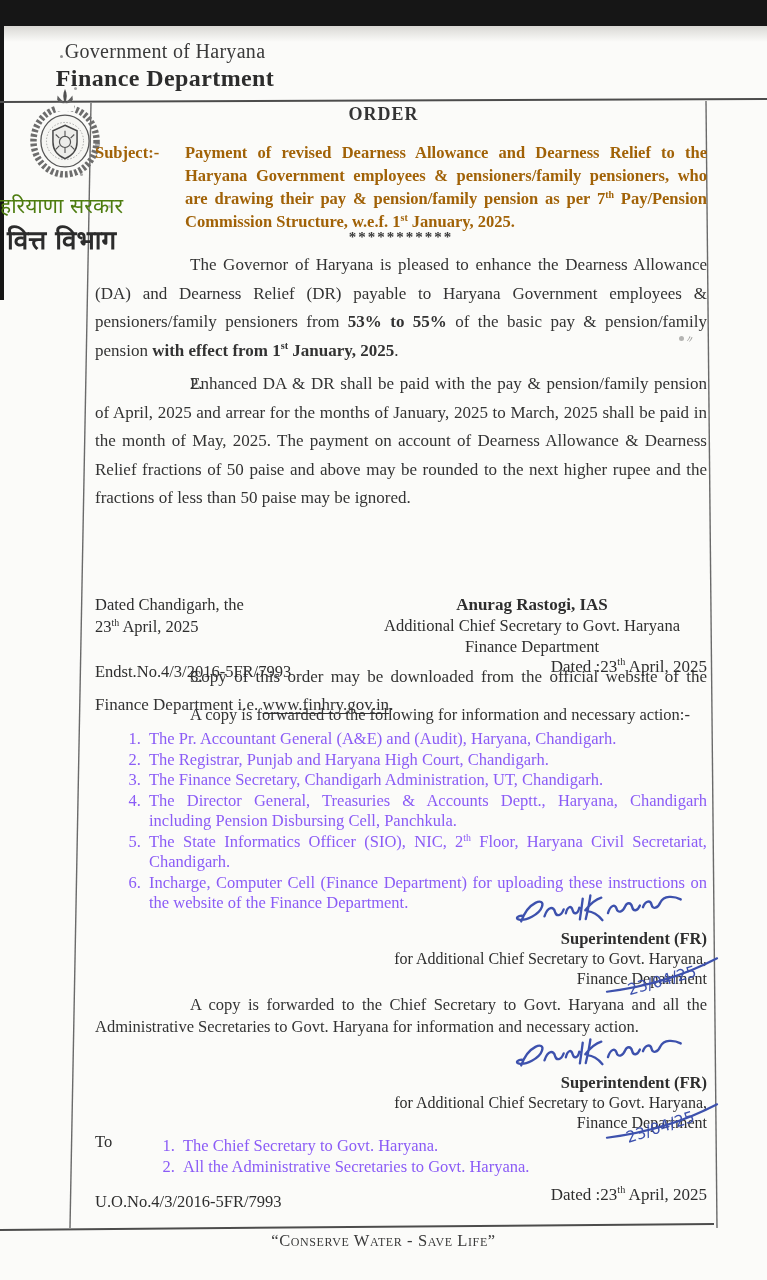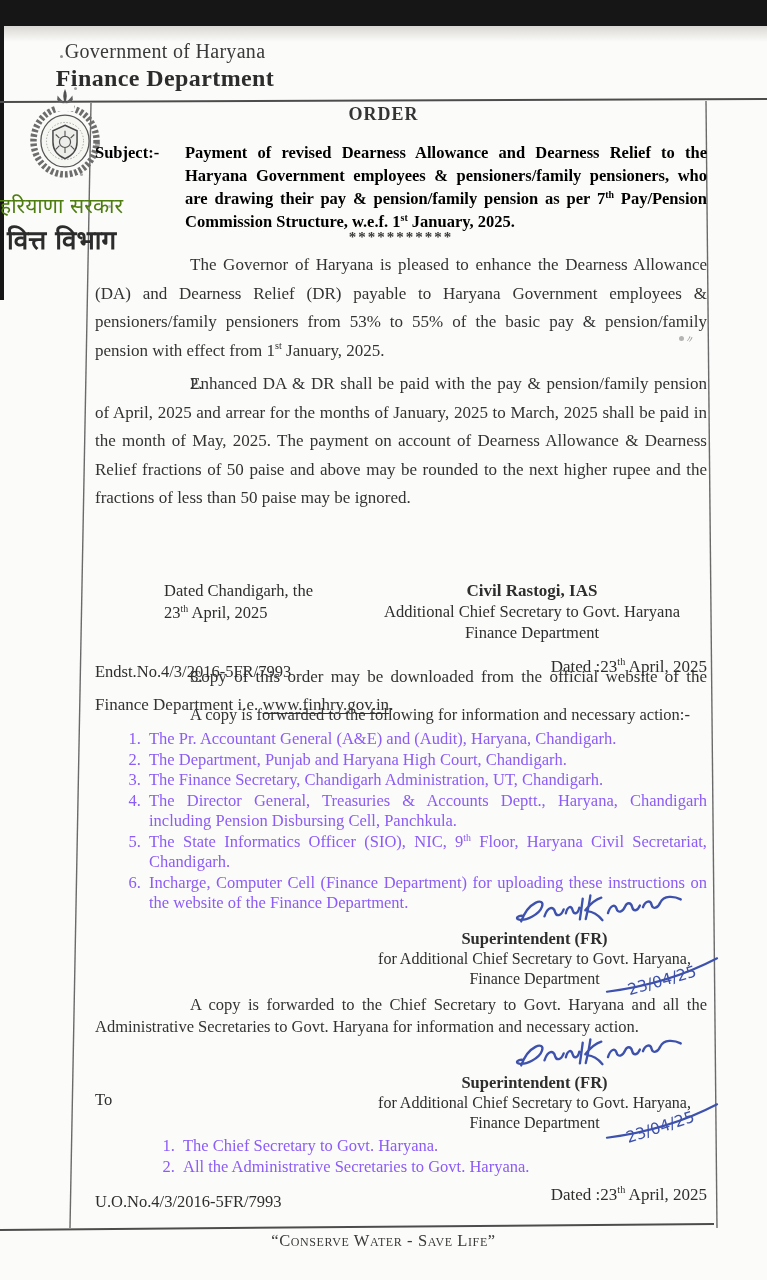--- a/index.html
+++ b/index.html
@@ -26,58 +26,58 @@
   .hdr-emblem{width:130px;text-align:center;margin-top:-4px;}
   .hdr-hi{flex:1;text-align:center;padding-top:6px;font-family:"DejaVu Sans",sans-serif;}
   .hdr-hi-1{font-size:21px;color:#4d7c0f;}
   .hdr-hi-2{font-size:26px;font-weight:bold;color:#2c2c2c;margin-top:2px;}
 
   .order-title{position:absolute;top:104px;left:0;width:767px;text-align:center;
     font-weight:bold;font-size:18px;letter-spacing:1px;color:#343434;}
 
   
   .blk{position:absolute;left:95px;width:612px;}
-  .subject-row{top:141px;display:flex;font-weight:bold;font-size:16.5px;line-height:23px;color:#000000;}
+  .subject-row{top:141px;display:flex;font-weight:bold;font-size:16.5px;line-height:23px;color:#a16207;}
   .subject-label{width:90px;flex:none;}
   .subject-text{flex:1;text-align:justify;}
   sup{font-size:.6em;vertical-align:super;line-height:0;}
   .stars{top:229px;text-align:center;font-weight:bold;font-size:15px;letter-spacing:2px;color:#3a3a3a;}
   .para{font-size:17px;line-height:28.5px;text-align:justify;color:#333;}
   .p1{top:251px;text-indent:95px;}
   .pnumwrap{position:relative;}
   .pnum{position:absolute;left:0;top:0;}
   .p2{top:370px;text-indent:95px;}
   .p3{top:520px;text-indent:95px;}
-  .b{font-weight:normal;}
+  .b{font-weight:bold;}
   .doclink{text-decoration:underline;text-underline-offset:3px;}
 
-  .sign-row{top:580px;display:flex;justify-content:flex-end;font-size:16.5px;gap:44px;}
+  .sign-row{top:594px;display:flex;justify-content:space-between;font-size:16.5px;}
   .place-block{line-height:22px;}
   .officer-block{width:350px;text-align:center;line-height:21px;}
   .officer-name{font-weight:bold;font-size:17px;}
 
   .endst-row{top:662px;display:flex;justify-content:space-between;align-items:flex-start;font-size:16.5px;}
   .endst-dated{margin-top:-5px;font-size:17px;}
 
   .fwd-intro{top:705px;font-size:16.5px;text-indent:95px;color:#333;}
   .fwd-list{top:729px;}
   ol{margin:0;padding:0 0 0 50px;font-size:16.5px;line-height:20.5px;color:#8b5cf6;}
   ol li{text-align:justify;padding-left:4px;}
   .to-list{padding-left:84px;}
 
   .sigblock{width:612px;}
   .sig1{top:888px;}
   .sig2{top:1032px;}
-  .sig-inner{margin-left:auto;width:345px;text-align:center;position:relative;font-size:16px;line-height:20px;}
+  .sig-inner{margin-left:auto;width:345px;text-align:right;position:relative;font-size:16px;line-height:20px;}
   .sig-script{display:block;margin:0 14px -4px auto;transform:rotate(-3deg);}
   .sig-title{font-weight:bold;font-size:16.5px;}
   .sig-date{position:absolute;right:-14px;top:62px;}
 
   .fwd2{top:994px;font-size:16.5px;line-height:22px;text-align:justify;text-indent:95px;color:#333;}
-  .to-label{top:1090px;font-size:16.5px;}
+  .to-label{top:1132px;font-size:16.5px;}
   .to-listblk{top:1136px;}
   .uo-row{top:1192px;display:flex;justify-content:space-between;align-items:flex-start;font-size:16.5px;}
   .uo-dated{margin-top:-7px;font-size:17px;}
 
   .footer-slogan{position:absolute;top:1231px;left:0;width:767px;text-align:center;
     font-variant:small-caps;font-size:16.5px;letter-spacing:.6px;color:#3a3a3a;}
   .stray-mark{position:absolute;left:684px;top:332px;color:#9a9a98;font-size:11px;transform:rotate(20deg);}
 </style>
 </head>
 <body>
@@ -140,40 +140,40 @@
   <div class="blk para p3 pnumwrap">
     <span class="pnum">3.</span><span>Copy of this order may be downloaded from the official website of the Finance Department i.e. </span><span class="doclink">www.finhry.gov.in</span><span>.</span>
   </div>
 
   <div class="blk sign-row">
     <div class="place-block">
       <div>Dated Chandigarh, the</div>
       <div><span>23</span><sup>th</sup><span> April, 2025</span></div>
     </div>
     <div class="officer-block">
-      <div class="officer-name">Civil Rastogi, IAS</div>
+      <div class="officer-name">Anurag Rastogi, IAS</div>
       <div>Additional Chief Secretary to Govt. Haryana</div>
       <div>Finance Department</div>
     </div>
   </div>
 
   <div class="blk endst-row">
     <div>Endst.No.4/3/2016-5FR/7993</div>
     <div class="endst-dated"><span>Dated :23</span><sup>th</sup><span> April, 2025</span></div>
   </div>
 
   <div class="blk fwd-intro">A copy is forwarded to the following for information and necessary action:-</div>
 
   <div class="blk fwd-list">
     <ol>
       <li>The Pr. Accountant General (A&amp;E) and (Audit), Haryana, Chandigarh.</li>
-      <li>The Department, Punjab and Haryana High Court, Chandigarh.</li>
+      <li>The Registrar, Punjab and Haryana High Court, Chandigarh.</li>
       <li>The Finance Secretary, Chandigarh Administration, UT, Chandigarh.</li>
       <li>The Director General, Treasuries &amp; Accounts Deptt., Haryana, Chandigarh including Pension Disbursing Cell, Panchkula.</li>
-      <li><span>The State Informatics Officer (SIO), NIC, 9</span><sup>th</sup><span> Floor, Haryana Civil Secretariat, Chandigarh.</span></li>
+      <li><span>The State Informatics Officer (SIO), NIC, 2</span><sup>th</sup><span> Floor, Haryana Civil Secretariat, Chandigarh.</span></li>
       <li>Incharge, Computer Cell (Finance Department) for uploading these instructions on the website of the Finance Department.</li>
     </ol>
   </div>
 
   <div class="blk sigblock sig1">
     <div class="sig-inner">
       <svg class="sig-script" viewBox="0 0 190 46" width="186" height="45" aria-label="Sunil Kumar">
         <path d="M14 30 C22 10 40 6 36 16 C33 24 18 30 12 28 C8 27 10 24 15 24 M38 26 C42 16 48 16 49 22 C50 27 55 27 58 20 M60 24 C62 17 66 16 67 21 C68 26 72 26 74 19 M78 10 C77 16 75 26 74 31 M86 7 C84 18 81 27 80 31 M80 22 C87 14 93 11 97 10 M82 23 C89 24 94 29 97 33 M103 26 C106 18 111 17 112 22 C113 27 118 26 121 20 C123 16 127 16 128 21 C129 26 133 26 136 20 M139 22 C142 15 147 15 148 20 C149 25 154 24 157 18 C161 11 171 12 178 16" stroke="#3d51ad" stroke-width="2.4" fill="none" stroke-linecap="round" stroke-linejoin="round"></path>
       </svg>
       <div class="sig-title">Superintendent (FR)</div>

